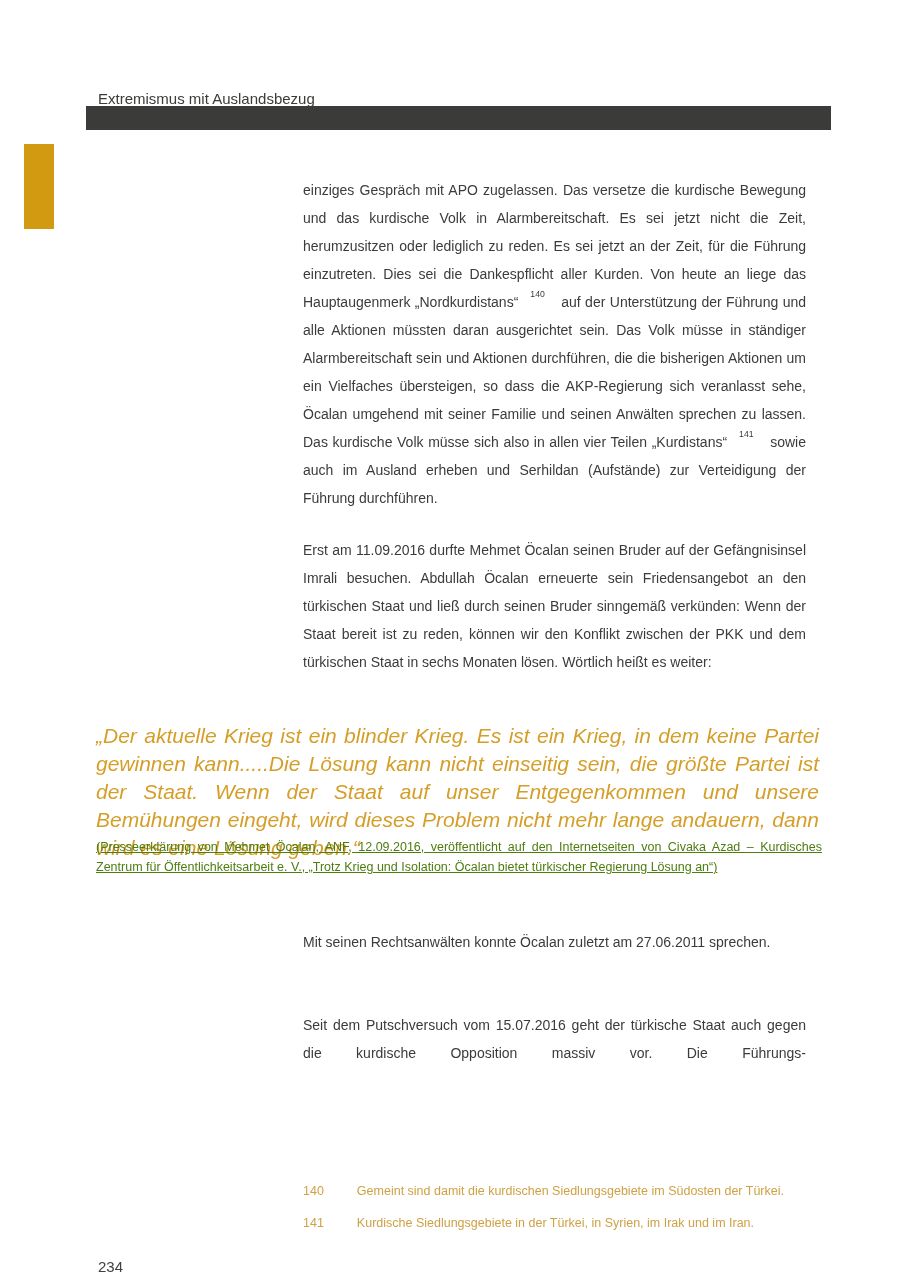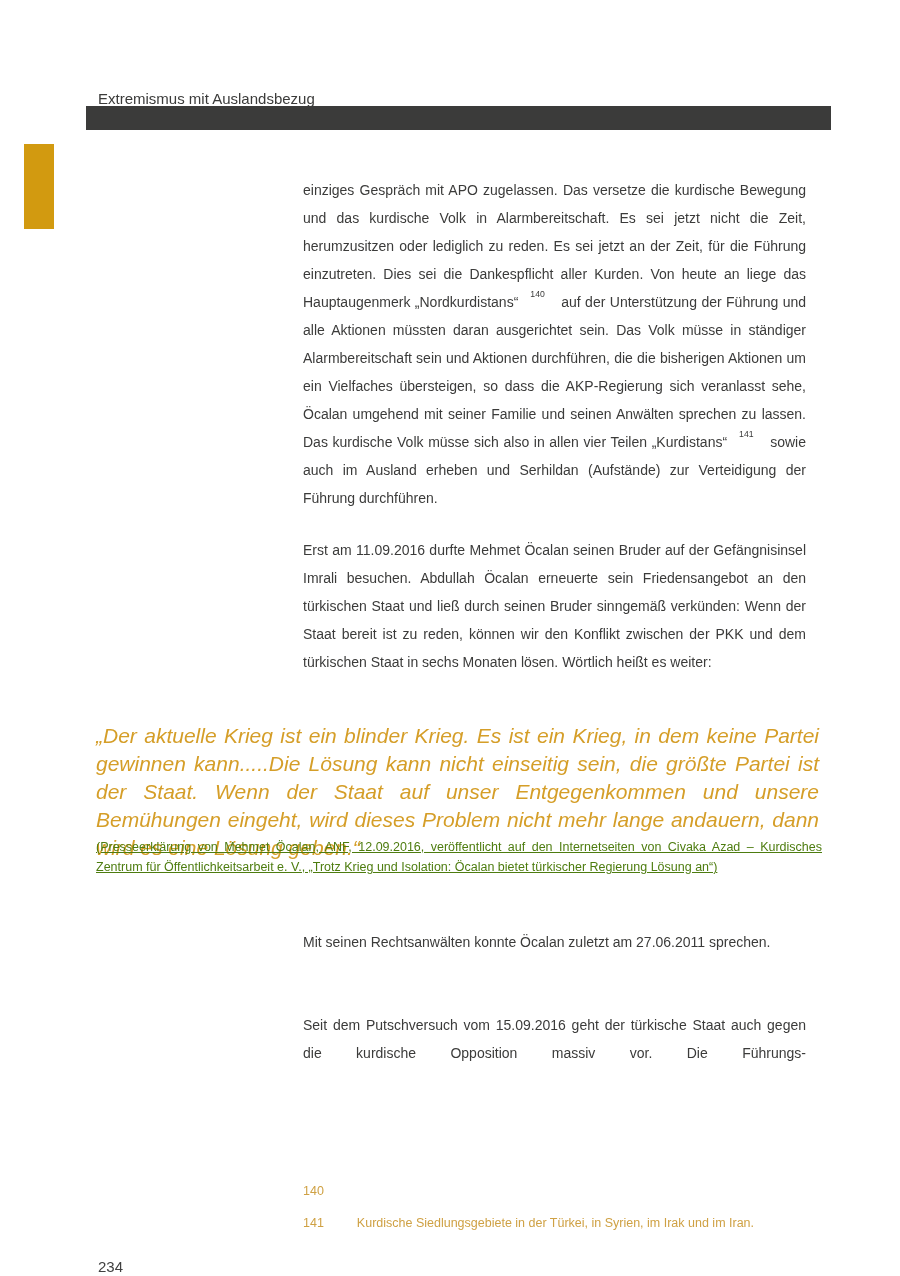--- a/index.html
+++ b/index.html
@@ -111,25 +111,26 @@
 
   <div class="quote accent-colored" style="color: rgb(213, 158, 40);">„Der aktuelle Krieg ist ein blinder Krieg. Es ist ein Krieg, in dem keine Partei gewinnen kann.....Die Lösung kann nicht einseitig sein, die größte Partei ist der Staat. Wenn der Staat auf unser Entgegenkommen und unsere Bemühungen eingeht, wird dieses Problem nicht mehr lange andauern, dann wird es eine Lösung geben.“</div>
 
   <div class="source">(Presseerklärung von Mehmet Öcalan, ANF, 12.09.2016, veröffentlicht auf den Internetseiten von Civaka Azad – Kurdisches Zentrum für Öffentlichkeitsarbeit e. V., „Trotz Krieg und Isolation: Öcalan bietet türkischer Regierung Lösung an“)</div>
 
   <div class="text-col para3-block">
     <p class="para">Mit seinen Rechtsanwälten konnte Öcalan zuletzt am 27.06.2011 sprechen.</p>
   </div>
 
   <div class="text-col section-block">
-    <p class="para justify-last">Seit dem Putschversuch vom 15.09.2016 geht der türkische Staat auch gegen die kurdische Opposition massiv vor. Die Führungs-</p>
+    <p class="para justify-last">Seit dem Putschversuch vom 15.07.2016 geht der türkische Staat auch gegen die kurdische Opposition massiv vor. Die Führungs-</p>
   </div>
 
   <div class="footnote fn-1 footnote-colored" style="color: rgb(207, 161, 68);">
     <span class="fn-num">140</span>
+    <span class="fn-text">Gemeint sind damit die kurdischen Siedlungsgebiete im Südosten der Türkei.</span>
   </div>
   <div class="footnote fn-2 footnote-colored" style="color: rgb(207, 161, 68);">
     <span class="fn-num">141</span>
     <span class="fn-text">Kurdische Siedlungsgebiete in der Türkei, in Syrien, im Irak und im Iran.</span>
   </div>
 
   <div class="page-number">234</div>
 
 </div>
 

